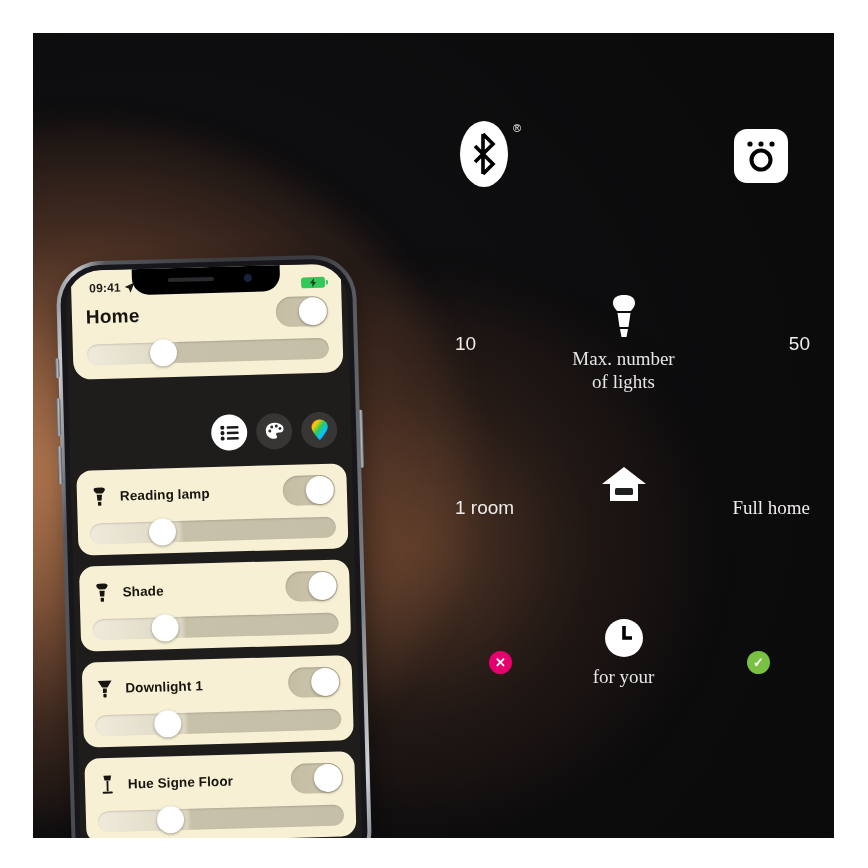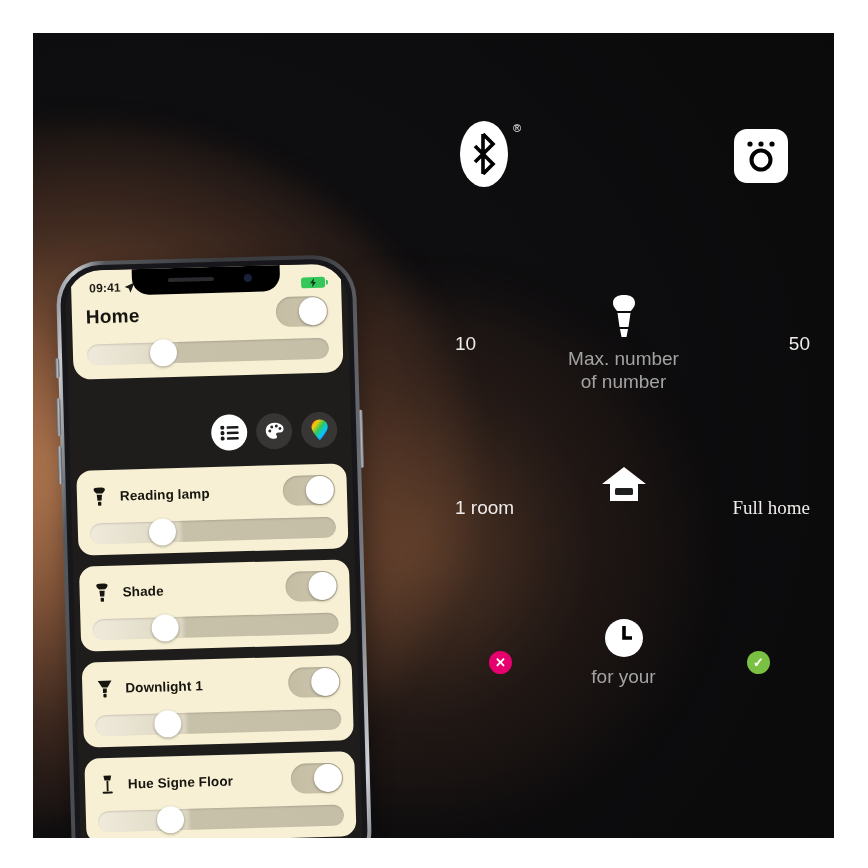--- a/index.html
+++ b/index.html
@@ -72,22 +72,22 @@
     display: flex; align-items: center; justify-content: center;
   }
 
   .cmp-row { position: absolute; left: 0; width: 421px; }
   .cmp-center {
     position: absolute; left: 50%; transform: translateX(-50%);
     text-align: center; width: 230px;
   }
   .cmp-icon { display: block; margin: 0 auto 4px auto; }
   .cmp-label {
-    color: #a3a3a3; font-size: 19px; line-height: 23px;
-    font-family: Liberation Sans, sans-serif;
+    color: #e5e5e5; font-size: 19px; line-height: 23px;
+    font-family: Liberation Serif, serif;
   }
   .cmp-left, .cmp-right {
     position: absolute; color: #efece9; font-size: 19px; white-space: nowrap;
   }
   .cmp-left  { left: 42px;  }
   .cmp-right { right: 24px; }
 
   .mark {
     position: absolute; width: 23px; height: 23px; border-radius: 50%;
     display: flex; align-items: center; justify-content: center;
@@ -261,21 +261,21 @@
       <span class="cmp-left" style="top:38px;">10</span>
       <div class="cmp-center">
         <span class="cmp-icon">
           <svg width="30" height="44" viewBox="0 0 30 44" aria-hidden="true">
             <path d="M4 8 C4 2.5 8.5 0 15 0 C21.5 0 26 2.5 26 8 C26 12 23 14 22 16 L8 16 C7 14 4 12 4 8 Z" fill="#fff"></path>
             <path d="M8.5 18 L21.5 18 L19.5 32 L10.5 32 Z" fill="#fff"></path>
             <path d="M11 34 L19 34 L17.5 42 L12.5 42 Z" fill="#fff"></path>
           </svg>
         </span>
         <div class="cmp-label">Max. number</div>
-        <div class="cmp-label">of number</div>
+        <div class="cmp-label">of lights</div>
       </div>
       <span class="cmp-right" style="top:38px;">50</span>
     </div>
 
     <div class="cmp-row" style="top:434px;">
       <span class="cmp-left" style="top:30px;">1 room</span>
       <div class="cmp-center">
         <span class="cmp-icon">
           <svg width="44" height="36" viewBox="0 0 44 36" aria-hidden="true">
             <path d="M22 0 L44 17 L36 17 L36 34 L8 34 L8 17 L0 17 Z" fill="#fff"></path>

